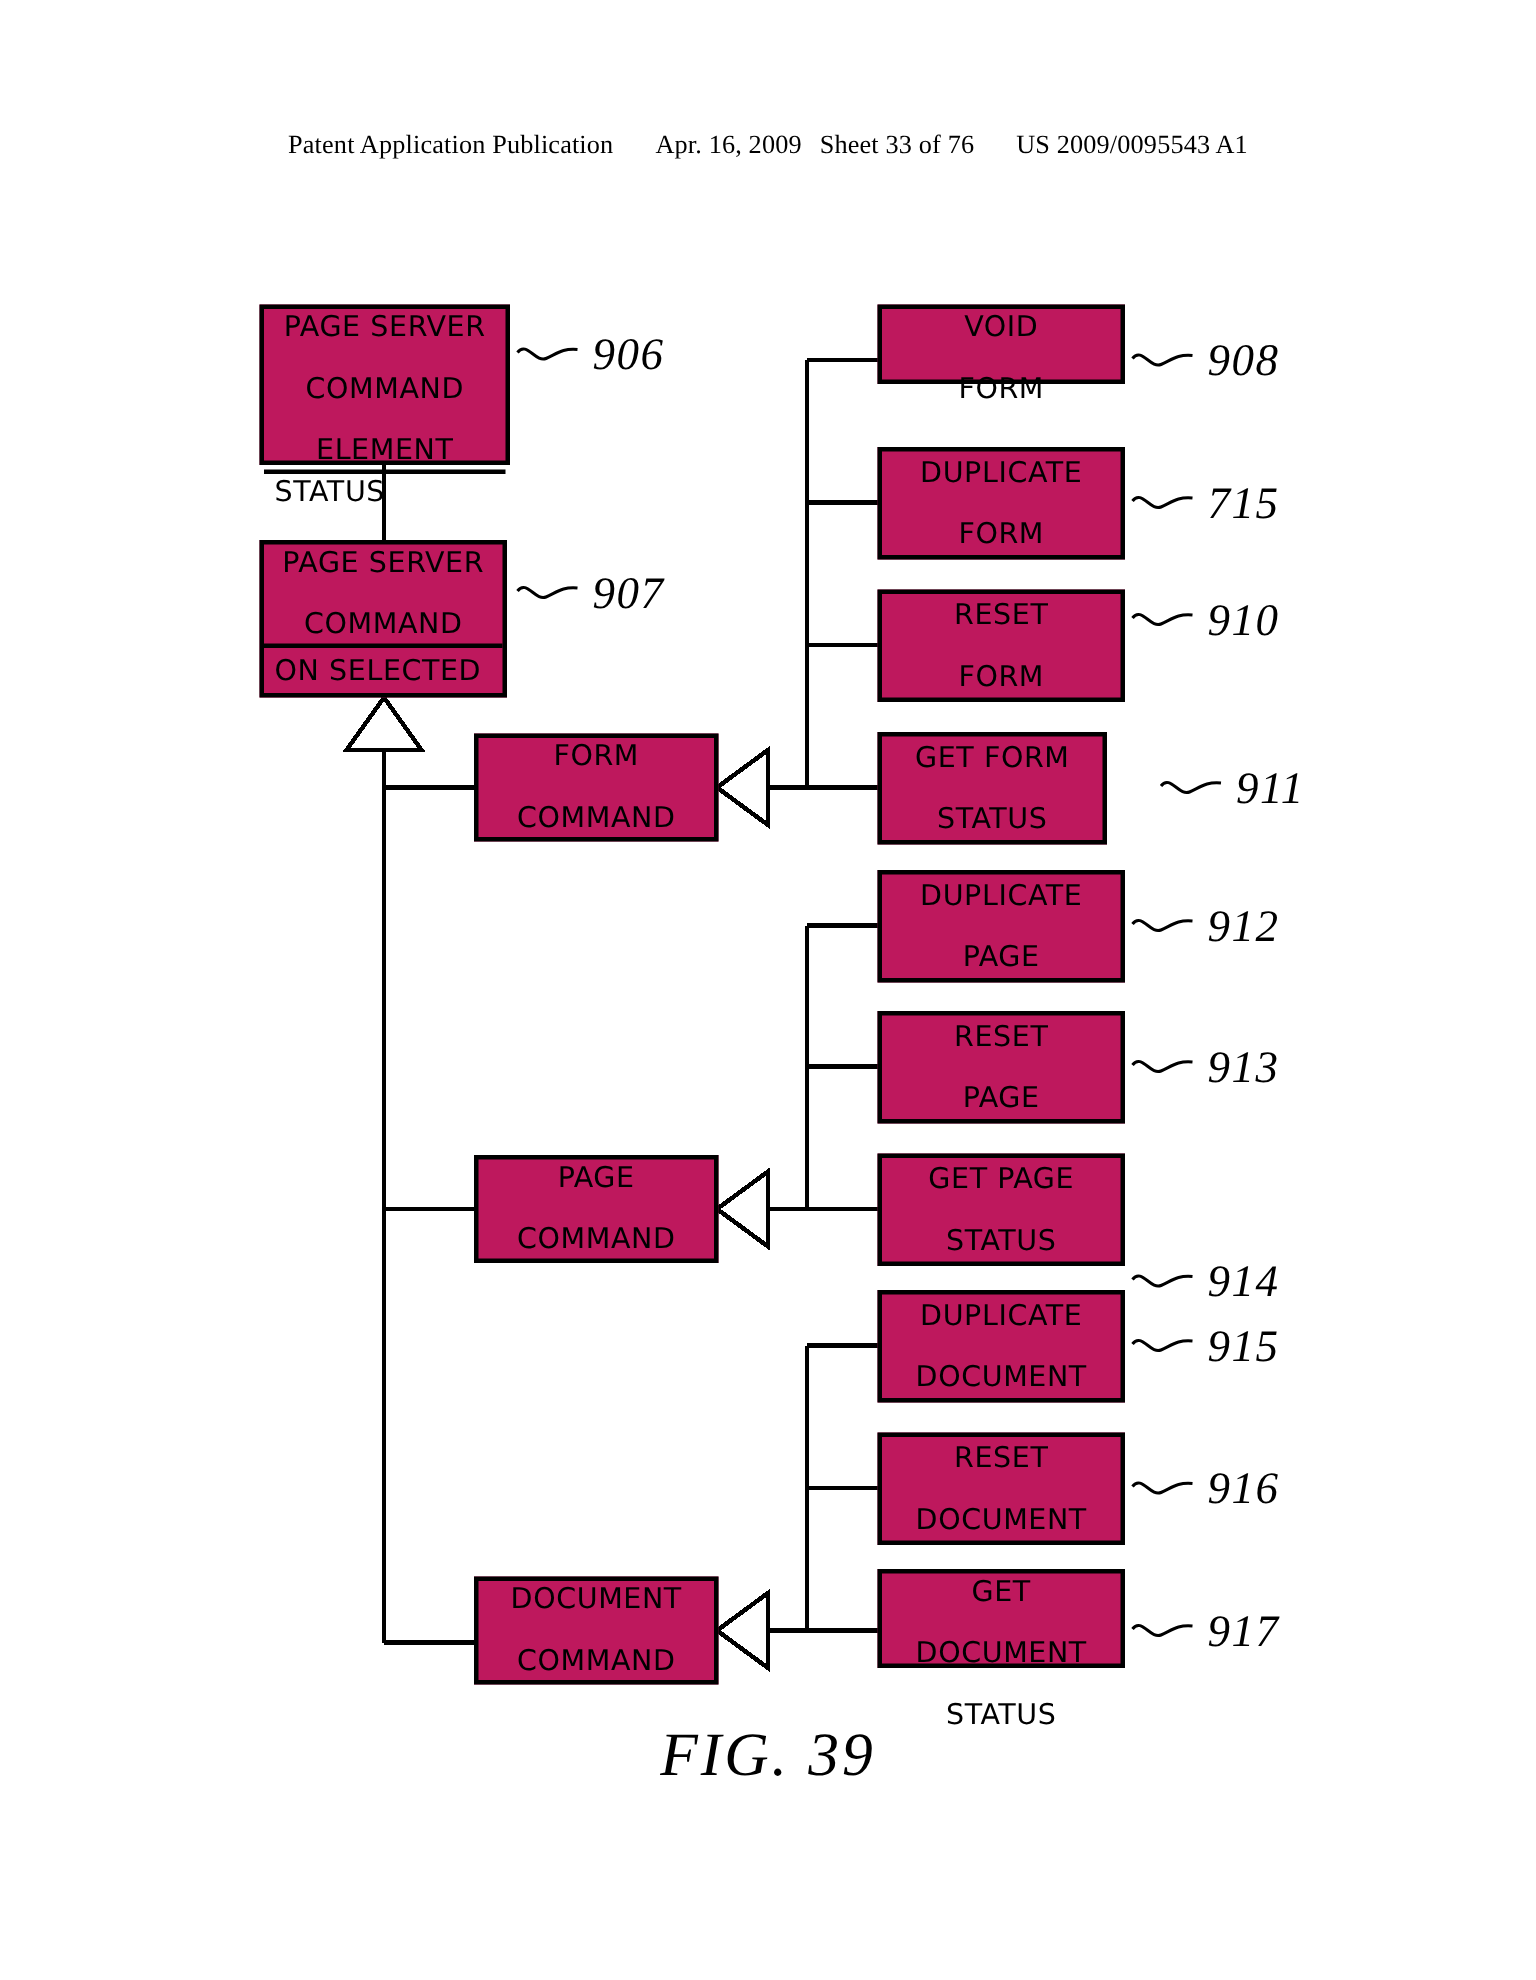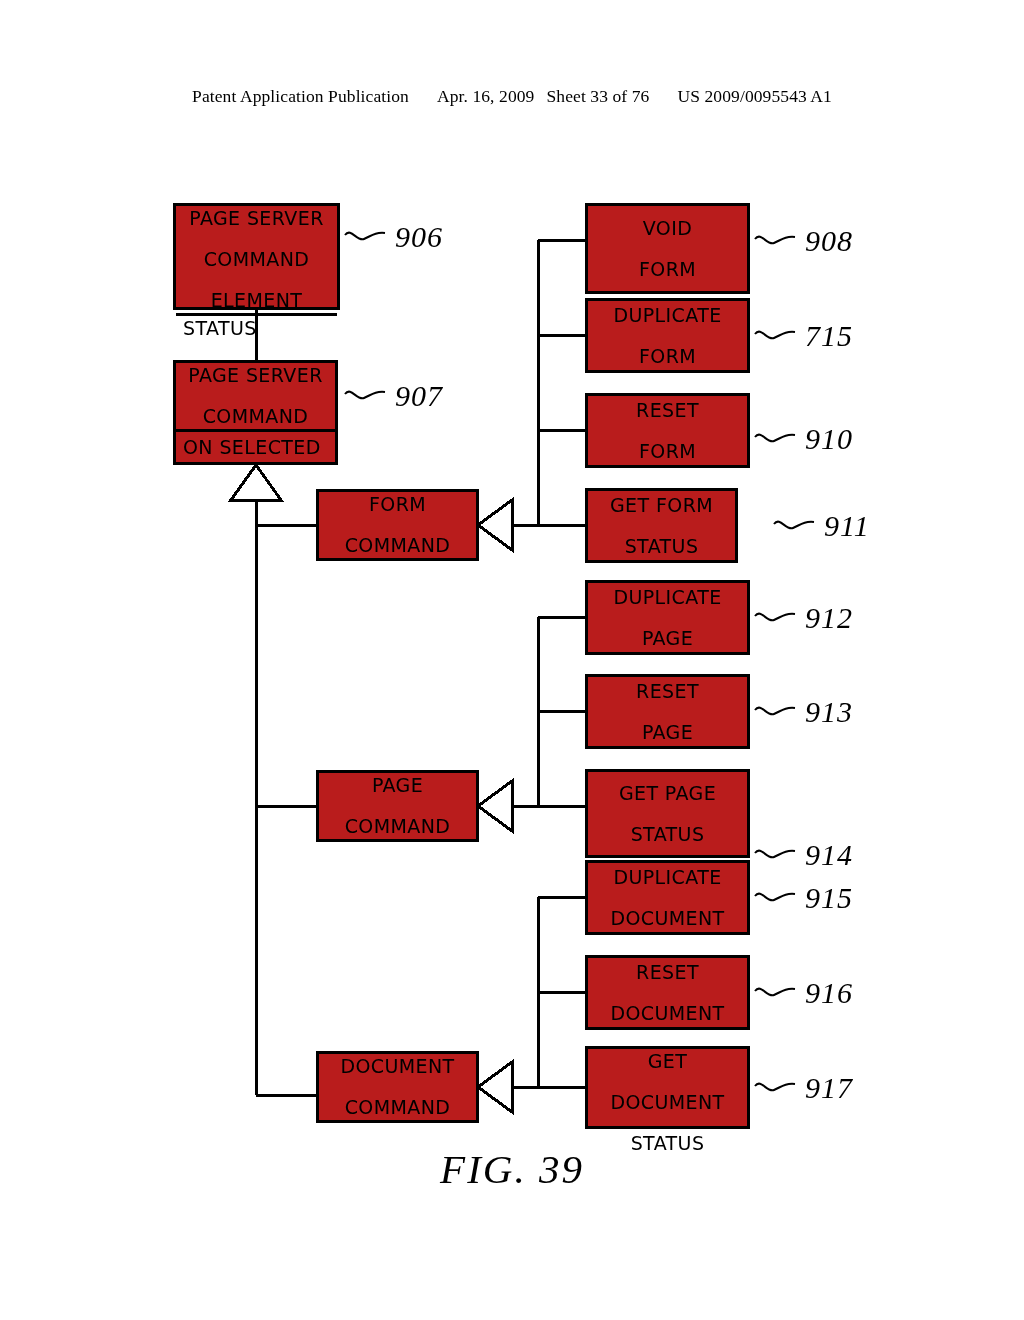--- a/index.html
+++ b/index.html
@@ -43,21 +43,21 @@
     width: 1024px;
     height: 1320px;
   }
   #figure-canvas svg { display: block; }
 
   
   .node {
     position: absolute;
     box-sizing: border-box;
     border: 3px solid #000;
-    background: #b91c1c;
+    background: #be185d;
     display: flex;
     flex-direction: column;
   }
   .node .compartment {
     display: flex;
     align-items: center;
     justify-content: center;
     text-align: center;
     font-family: "DejaVu Sans", sans-serif;
     font-size: 19px;
@@ -215,21 +215,21 @@
 
 <div class="node" id="node-document-command" style="left:316px; top:1051px; width:163px; height:72px;">
   <div class="compartment">
     <span>
       <span>DOCUMENT</span><br>
       <span>COMMAND</span>
     </span>
   </div>
 </div>
 
-<div class="node" style="left:585px; top:203px; width:165px; height:91px;">
+<div class="node" style="left:585px; top:203px; width:165px; height:53px;">
   <div class="compartment">
     <span>
       <span>VOID</span><br>
       <span>FORM</span>
     </span>
   </div>
 </div>
 <div class="ref" style="left:754px; top:226px;">
   <svg class="squiggle" width="42" height="16" viewBox="0 0 42 16">
     <path d="M1,6 C7,-2 13,13 20,10 C27,7 31,3 41,4" stroke="#000" stroke-width="2" fill="none"></path>
@@ -253,21 +253,21 @@
 </div>
 
 <div class="node" style="left:585px; top:393px; width:165px; height:75px;">
   <div class="compartment">
     <span>
       <span>RESET</span><br>
       <span>FORM</span>
     </span>
   </div>
 </div>
-<div class="ref" style="left:754px; top:424px;justify-content:center;">
+<div class="ref" style="left:754px; top:399px;justify-content:center;">
   <svg class="squiggle" width="42" height="16" viewBox="0 0 42 16">
     <path d="M1,6 C7,-2 13,13 20,10 C27,7 31,3 41,4" stroke="#000" stroke-width="2" fill="none"></path>
   </svg>
   <span class="ref-num">910</span>
 </div>
 
 <div class="node" style="left:585px; top:488px; width:153px; height:75px;">
   <div class="compartment">
     <span>
       <span>GET FORM</span><br>
@@ -305,21 +305,21 @@
     </span>
   </div>
 </div>
 <div class="ref" style="left:754px; top:697px;">
   <svg class="squiggle" width="42" height="16" viewBox="0 0 42 16">
     <path d="M1,6 C7,-2 13,13 20,10 C27,7 31,3 41,4" stroke="#000" stroke-width="2" fill="none"></path>
   </svg>
   <span class="ref-num">913</span>
 </div>
 
-<div class="node" style="left:585px; top:769px; width:165px; height:89px;justify-content:center;">
+<div class="node" style="left:585px; top:769px; width:165px; height:75px;justify-content:center;">
   <div class="compartment">
     <span>
       <span>GET PAGE</span><br>
       <span>STATUS</span>
     </span>
   </div>
 </div>
 <div class="ref" style="left:754px; top:792px;margin-top:48px;">
   <svg class="squiggle" width="42" height="16" viewBox="0 0 42 16">
     <path d="M1,6 C7,-2 13,13 20,10 C27,7 31,3 41,4" stroke="#000" stroke-width="2" fill="none"></path>
@@ -350,21 +350,21 @@
     </span>
   </div>
 </div>
 <div class="ref" style="left:754px; top:978px;">
   <svg class="squiggle" width="42" height="16" viewBox="0 0 42 16">
     <path d="M1,6 C7,-2 13,13 20,10 C27,7 31,3 41,4" stroke="#000" stroke-width="2" fill="none"></path>
   </svg>
   <span class="ref-num">916</span>
 </div>
 
-<div class="node" style="left:585px; top:1046px; width:165px; height:83px;">
+<div class="node" style="left:585px; top:1046px; width:165px; height:66px;">
   <div class="compartment">
     <span>
       <span>GET</span><br>
       <span>DOCUMENT</span><br>
       <span>STATUS</span>
     </span>
   </div>
 </div>
 <div class="ref" style="left:754px; top:1073px;">
   <svg class="squiggle" width="42" height="16" viewBox="0 0 42 16">

